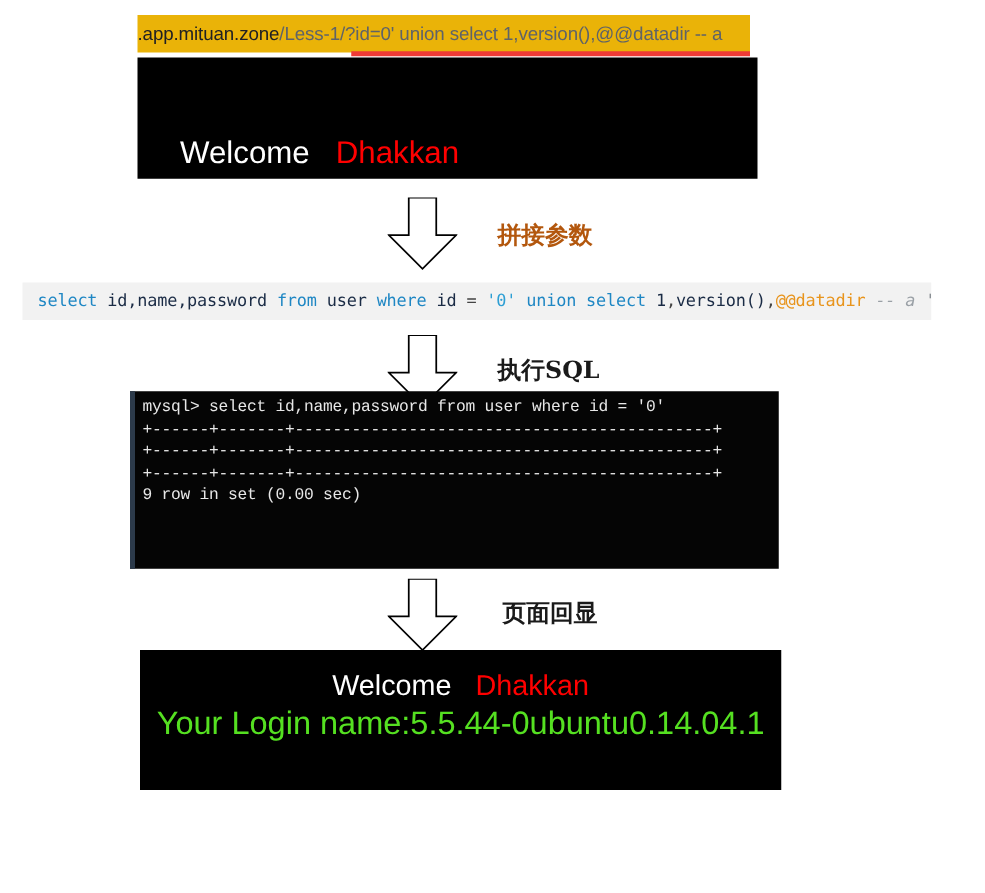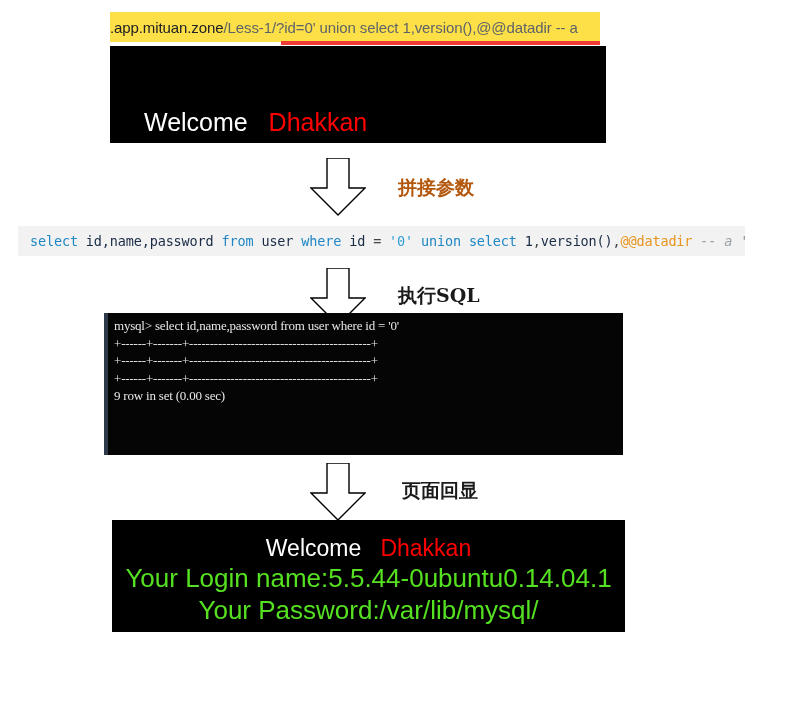--- a/index.html
+++ b/index.html
@@ -15,21 +15,21 @@
     overflow: hidden;
   }
 
   
   .url-bar {
     position: absolute;
     left: 110px;
     top: 12px;
     width: 490px;
     height: 30px;
-    background: #fde047;
+    background: #eab308;
     box-sizing: border-box;
     display: flex;
     align-items: center;
     overflow: hidden;
   }
   .url-text {
     font-family: "Liberation Sans", sans-serif;
     font-size: 15px;
     white-space: pre;
     letter-spacing: -0.1px;
@@ -130,21 +130,21 @@
     top: 313px;
     width: 519px;
     height: 142px;
     background: #050505;
     border-left: 4px solid #2c3a4a;
     box-sizing: border-box;
     padding: 4px 0 0 6px;
     overflow: hidden;
   }
   .term-line {
-    font-family: Liberation Serif, serif;
+    font-family: Liberation Mono, monospace;
     font-size: 13px;
     line-height: 17.6px;
     color: #e8e8e8;
     white-space: pre;
     letter-spacing: -0.2px;
   }
 
   
   #pane-bottom {
     left: 112px;
@@ -209,14 +209,13 @@
 <div class="arrow" id="arrow-3">
   <svg width="56" height="58" viewBox="0 0 56 58">
     <polygon points="17,0 39,0 39,30 55,30 28,57 1,30 17,30" fill="#ffffff" stroke="#000000" stroke-width="1.4"></polygon>
   </svg>
 </div>
 <div class="step-label dark" id="label-3">页面回显</div>
 
 <div class="black-pane" id="pane-bottom">
   <div class="res-welcome"><span class="w-white">Welcome</span><span>&nbsp;&nbsp;&nbsp;</span><span class="w-red">Dhakkan</span></div>
   <div class="res-green">Your Login name:5.5.44-0ubuntu0.14.04.1</div>
-  <div class="res-green">Your Password:/var/lib/mysql/</div>
 </div>
 
 </body></html>

